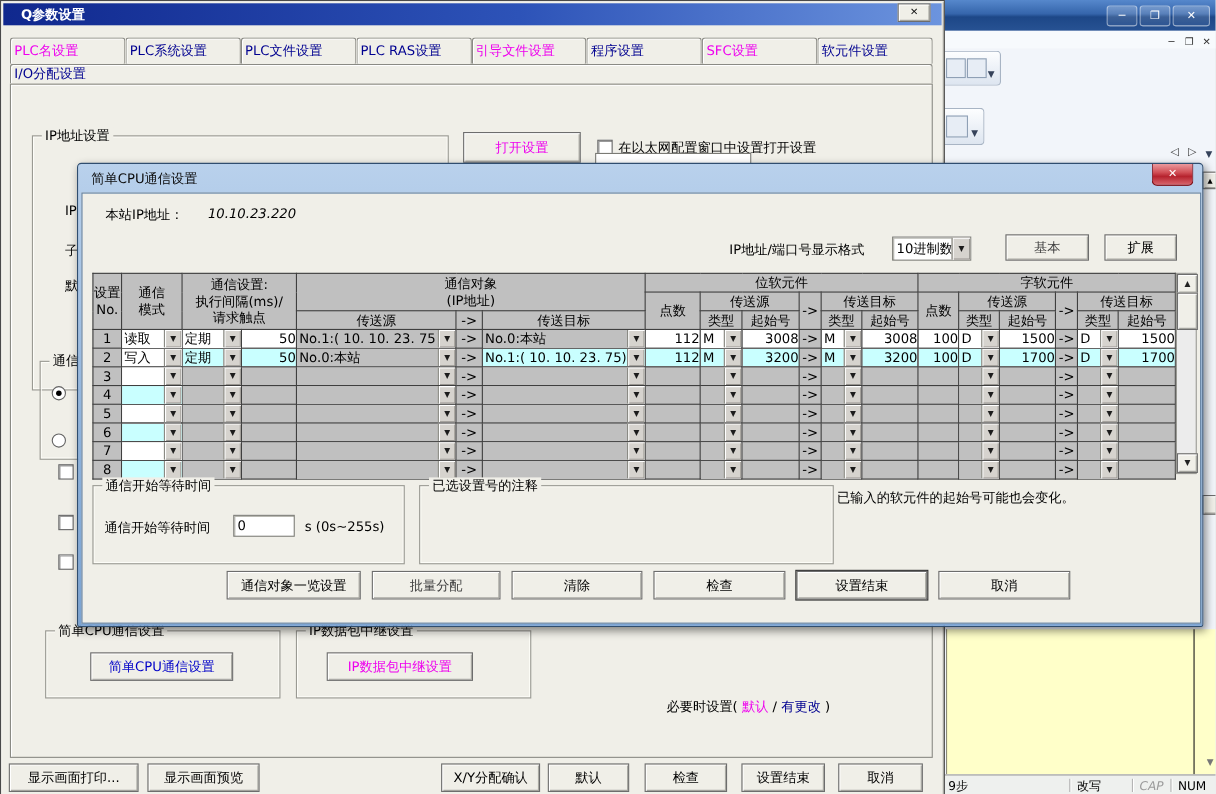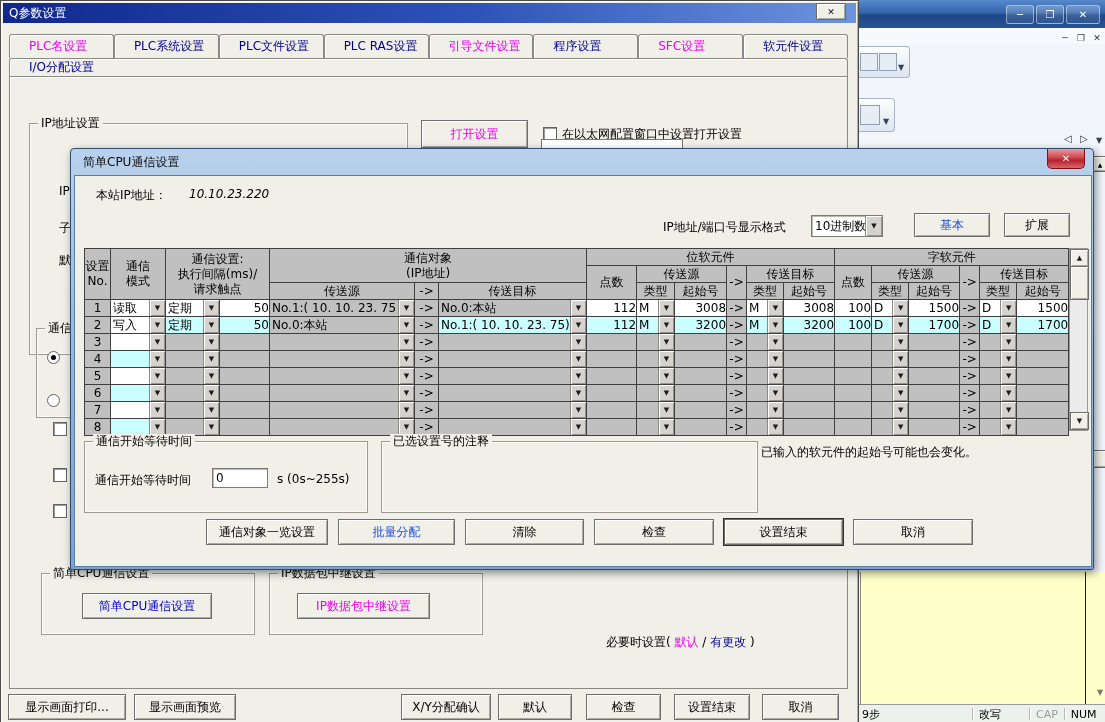--- a/index.html
+++ b/index.html
@@ -5,21 +5,21 @@
   html,body{margin:0;padding:0;}
   body{width:1105px;height:722px;position:relative;overflow:hidden;
        font-family:"DejaVu Sans","Liberation Sans",sans-serif;font-size:12px;color:#000;
        background:#d8dde4;}
   .abs{position:absolute;}
   
   .btn3d{background:#f0efe8;border:1px solid #6d6d6d;
          box-shadow:inset 1px 1px 0 #ffffff,inset -1px -1px 0 #a9a9a2;
          display:flex;align-items:center;justify-content:center;cursor:default;}
   .btn-default{outline:1px solid #303030;}
-  .disabled{color:#1d4ed8;}
+  .disabled{color:#404040;}
   .groupbox{border:1px solid #9a9a93;box-shadow:inset 0 0 0 1px #fdfdf8;}
   .gb-label{position:absolute;top:-8px;left:8px;background:#f0efe8;padding:0 3px;line-height:14px;}
   .chk{width:12px;height:12px;background:#fff;border:1px solid #636363;box-shadow:inset 1px 1px 0 #9a9a9a;}
   .radio{width:11px;height:11px;border-radius:50%;background:#fff;border:1px solid #636363;position:relative;}
   .radio.sel::after{content:"";position:absolute;left:3px;top:3px;width:5px;height:5px;border-radius:50%;background:#000;}
   .txt-input{background:#fff;border:1px solid #7c7c76;box-shadow:inset 1px 1px 0 #b9b9b2;
              font:12px "DejaVu Sans","Liberation Sans",sans-serif;padding:1px 3px;}
   .combo-box{background:#fff;border:1px solid #7c7c76;box-shadow:inset 1px 1px 0 #b9b9b2;
              display:flex;align-items:center;position:relative;}
   .combo-box .cv{flex:1;padding-left:3px;overflow:hidden;white-space:nowrap;}
@@ -42,25 +42,25 @@
   .mini-arrow{font-size:8px;color:#35425a;}
   .ladder{background:#ffffc9;border-left:1px solid #8a8a7a;}
   .statusbar{background:#eef0ee;border-top:1px solid #9a9a9a;display:flex;align-items:center;font-size:11px;}
   .sb-sep{width:1px;height:12px;background:#b5b5b5;box-shadow:1px 0 0 #fff;margin:0 6px;}
   
   #outer-dialog{left:0;top:0;width:857px;height:722px;background:#f0efe8;
       border:1px solid #4a4a4a;box-shadow:inset 1px 1px 0 #fbfaf4,inset -1px -1px 0 #b2b1aa;z-index:2;}
   .o-titlebar{left:2px;top:2px;width:853px;height:20px;
       background:linear-gradient(90deg,#10288e 0%,#2d53b8 55%,#6c94de 100%);
       display:flex;align-items:center;color:#fff;}
-  .o-title{padding-left:6px;font-weight:normal;font-size:12px;}
+  .o-title{padding-left:16px;font-weight:bold;font-size:12px;}
   .o-close{position:absolute;right:12px;top:2px;width:28px;height:15px;font-size:9px;font-weight:bold;color:#111;}
   .tabrow{display:flex;}
   .tab{border:1px solid #8a8a84;border-bottom:none;border-radius:3px 3px 0 0;background:#f0efe8;
-       box-shadow:inset 1px 1px 0 #fff;padding-left:19px;white-space:nowrap;overflow:hidden;
+       box-shadow:inset 1px 1px 0 #fff;padding-left:3px;white-space:nowrap;overflow:hidden;
        display:flex;align-items:center;flex:1;}
   .tab-pane{border:1px solid #8a8a84;box-shadow:inset 1px 1px 0 #fff;background:#f0efe8;}
   
   #inner-dialog{left:70px;top:148px;width:1022px;height:420px;z-index:10;
       background:linear-gradient(180deg,#b9d1ec 0%,#8db1da 60%,#7ba3d2 100%);
       border:1px solid #2f4d6f;border-radius:4px 4px 2px 2px;
       box-shadow:2px 3px 8px rgba(0,0,0,.45);}
   .i-titlebar{position:absolute;left:0;top:0;width:100%;height:26px;display:flex;align-items:center;}
   .i-title{padding-left:12px;color:#0b0b0b;font-size:12px;}
   .i-close{position:absolute;right:8px;top:0;width:36px;height:19px;border-radius:0 0 5px 5px;
@@ -120,21 +120,21 @@
   <div class="btn3d abs" style="left:235px;top:450px;width:12px;height:16px;"></div>
   <div class="ladder abs" style="left:2px;top:572px;width:246px;height:132px;">
     <div class="abs" style="left:224px;top:0;width:1px;height:132px;background:#1a1a1a;"></div>
     <span class="mini-arrow abs" style="left:236px;top:116px;color:#777;">▼</span>
   </div>
   <div class="statusbar abs" style="left:0;top:704px;width:248px;height:18px;">
     <span style="margin-left:4px;">9步</span>
     <span class="sb-sep" style="margin-left:92px;"></span>
     <span>改写</span>
     <span class="sb-sep" style="margin-left:28px;"></span>
-    <span style="color:#9b9b9b;">CAP</span>
+    <span style="color:#9b9b9b;font-style:italic;">CAP</span>
     <span class="sb-sep"></span>
     <span>NUM</span>
   </div>
 </div>
 
 <div id="outer-dialog" class="abs">
   <div class="o-titlebar abs">
     <span class="o-title">Q参数设置</span>
   </div>
   <div class="o-close btn3d abs">✕</div>

